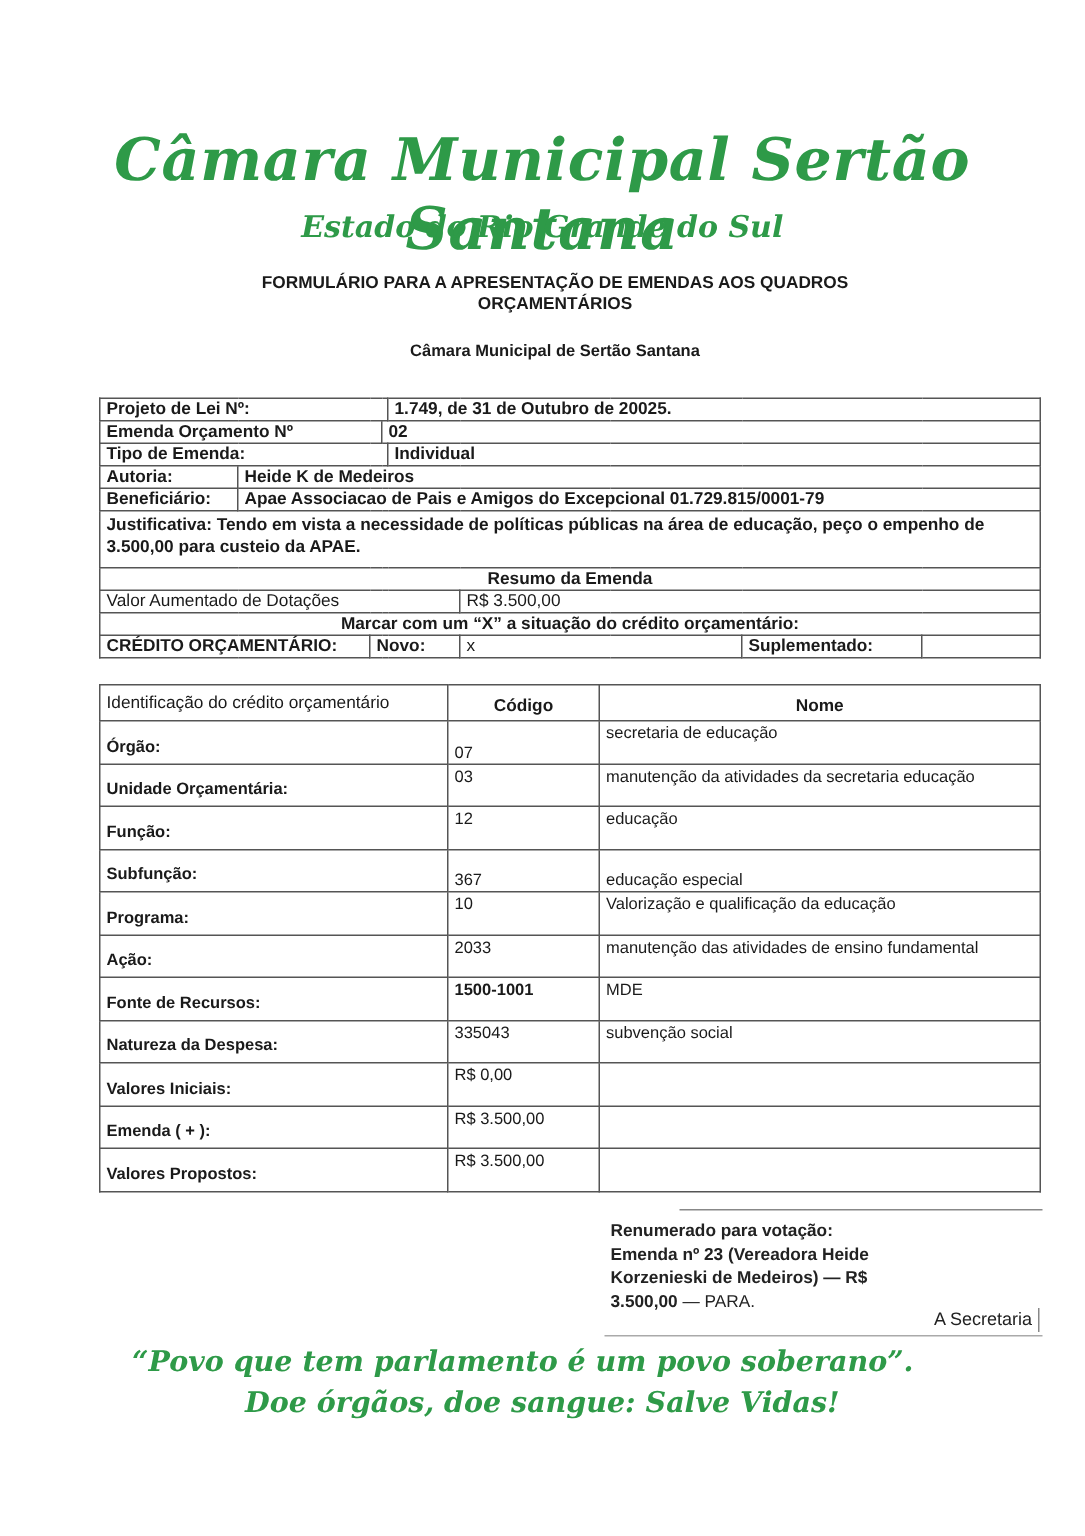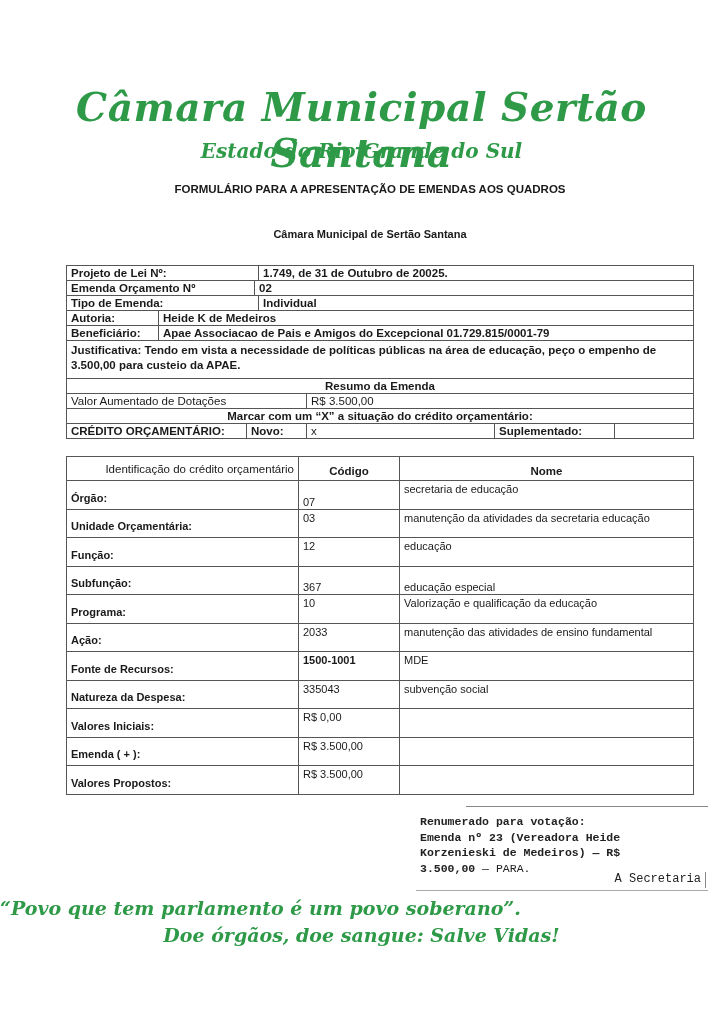--- a/index.html
+++ b/index.html
@@ -25,44 +25,45 @@
   #t1 .just td { height: 38px; line-height: 15px; vertical-align: top; padding-top: 2px; }
   #t1 .center { text-align: center; }
 
   #t2 { top: 456px; left: 66px; width: 628px; }
   #t2 td { height: 28.5px; font-size: 11px; }
   #t2 .lbl { font-weight: bold; width: 232px; vertical-align: middle; padding-top: 6px; }
   #t2 .code { width: 101px; vertical-align: top; padding-top: 2px; }
   #t2 .code.bottom { vertical-align: bottom; padding-bottom: 1px; }
   #t2 .name { vertical-align: top; padding-top: 2px; }
   #t2 .name.bottom { vertical-align: bottom; padding-bottom: 1px; }
-  #t2 .hrow td { height: 24px; font-size: 11.5px; text-align: right; }
+  #t2 .hrow td { height: 24px; font-size: 11.5px; }
   #t2 .hrow .lbl { font-weight: normal; padding-top: 0; }
   #t2 .hrow .code, #t2 .hrow .name { font-weight: bold; text-align: center; vertical-align: middle; padding-top: 4px; }
   #t2 .bold { font-weight: bold; }
 
-  .stamp { position: absolute; top: 806px; left: 416px; width: 292px; height: 82px;
-    font-family: Liberation Mono, monospace; font-size: 11.5px; line-height: 15.5px; color: #222; }
+  .stamp { position: absolute; top: 806px; left: 403px; width: 292px; height: 82px;
+    font-family: Liberation Sans, sans-serif; font-size: 11.5px; line-height: 15.5px; color: #222; }
   .stamp .topline { position: absolute; top: 0; left: 50px; width: 242px; border-top: 1px solid #888; }
   .stamp .text { position: absolute; top: 8px; left: 4px; font-weight: bold; width: 280px; }
   .stamp .text .normal { font-weight: normal; }
   .stamp .sig { position: absolute; top: 66px; right: 2px; font-size: 12px; padding-right: 4px; border-right: 1px solid #888; }
   .stamp .bottomline { position: absolute; top: 84px; left: 0; width: 292px; border-top: 1px solid #aaa; }
 
-  .motto1 { position: absolute; top: 897px; left: 0; width: 609px; text-align: left; font-size: 19px; font-style: italic; }
+  .motto1 { position: absolute; top: 897px; left: 0; width: 609px; text-align: right; font-size: 19px; font-style: italic; }
   .motto2 { position: absolute; top: 924px; left: 0; width: 723px; text-align: center; font-size: 19px; font-style: italic; }
 </style>
 </head>
 <body>
 
 <div class="gothic hdr-title" style="color: rgb(46, 154, 72);">Câmara Municipal Sertão Santana</div>
 <div class="gothic hdr-sub" style="color: rgb(46, 154, 72);">Estado do Rio Grande do Sul</div>
 
 <div class="form-title">
   <div>FORMULÁRIO PARA A APRESENTAÇÃO DE EMENDAS AOS QUADROS</div>
+  <div>ORÇAMENTÁRIOS</div>
 </div>
 <div class="form-org">
   <div>Câmara Municipal de Sertão Santana</div>
 </div>
 
 <table id="t1">
   <colgroup>
     <col style="width:92px">
       <col style="width:88px">
       <col style="width:8px">

